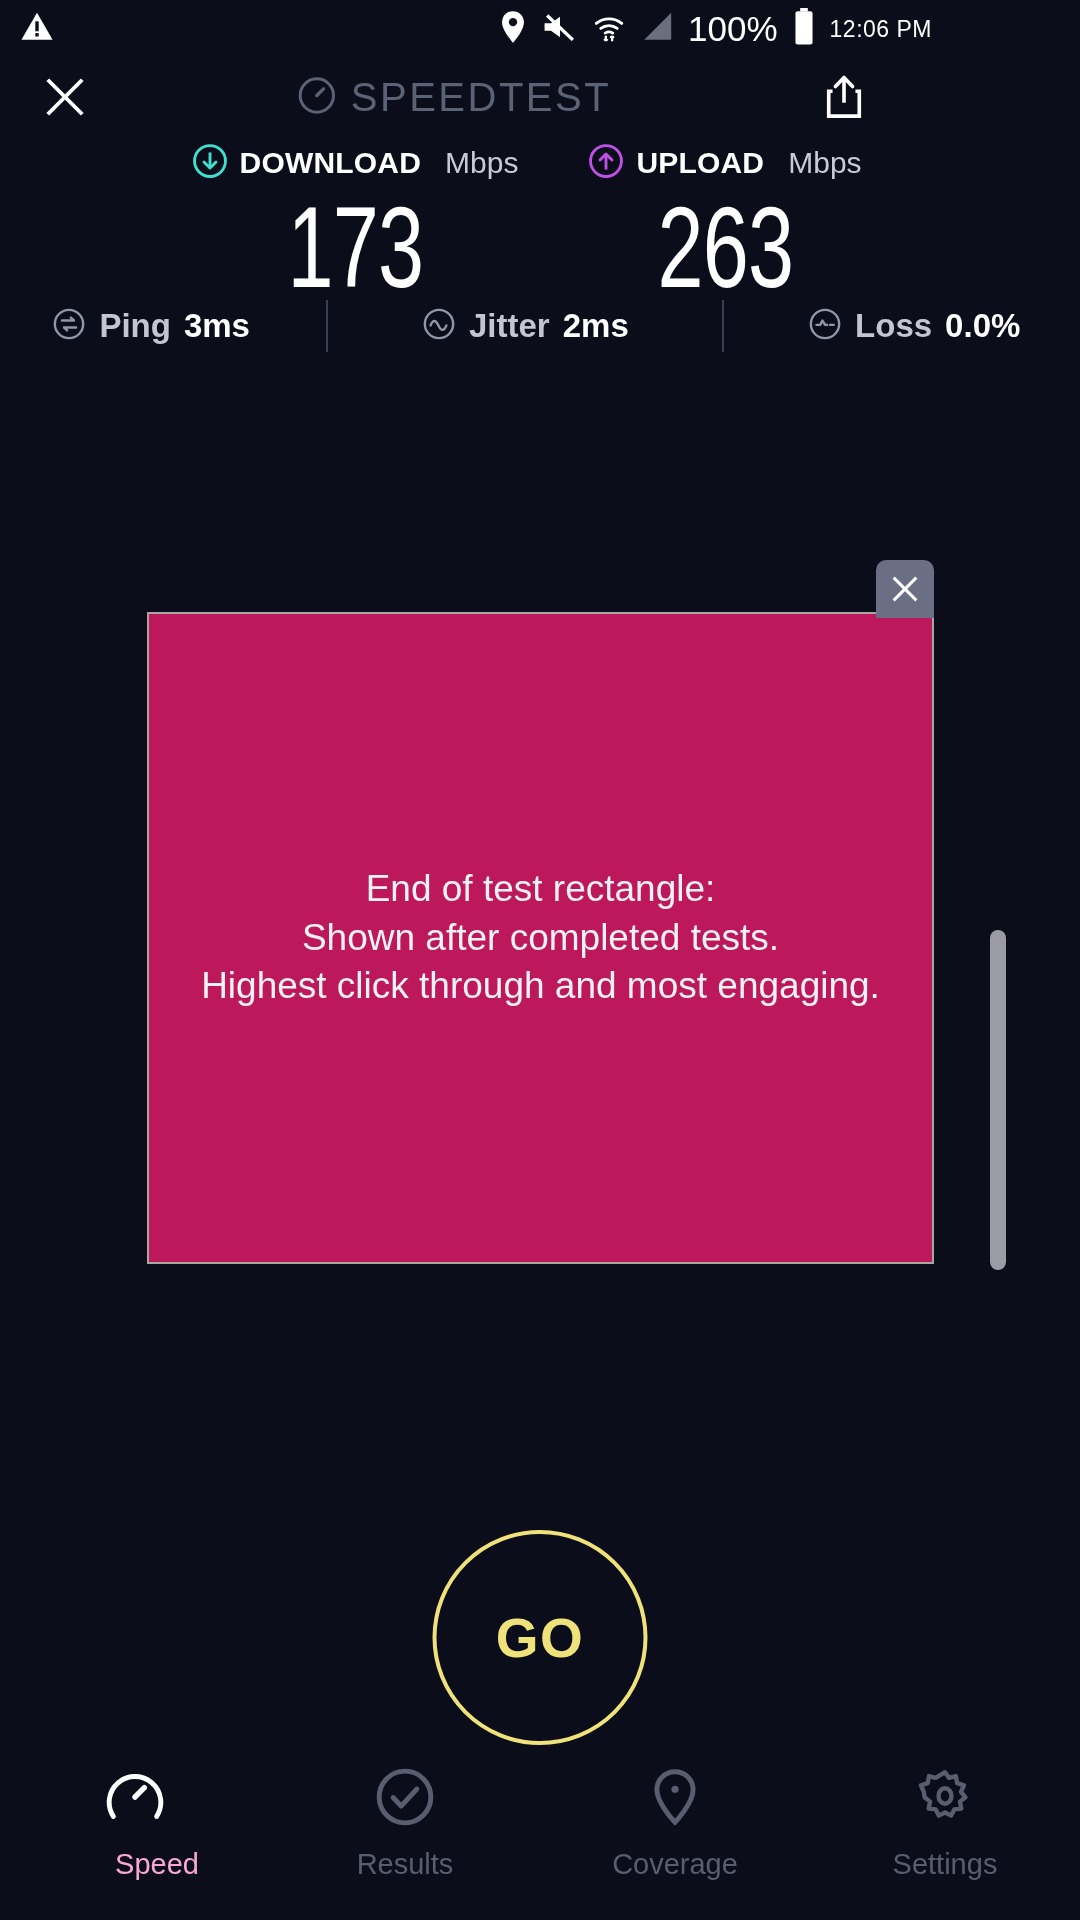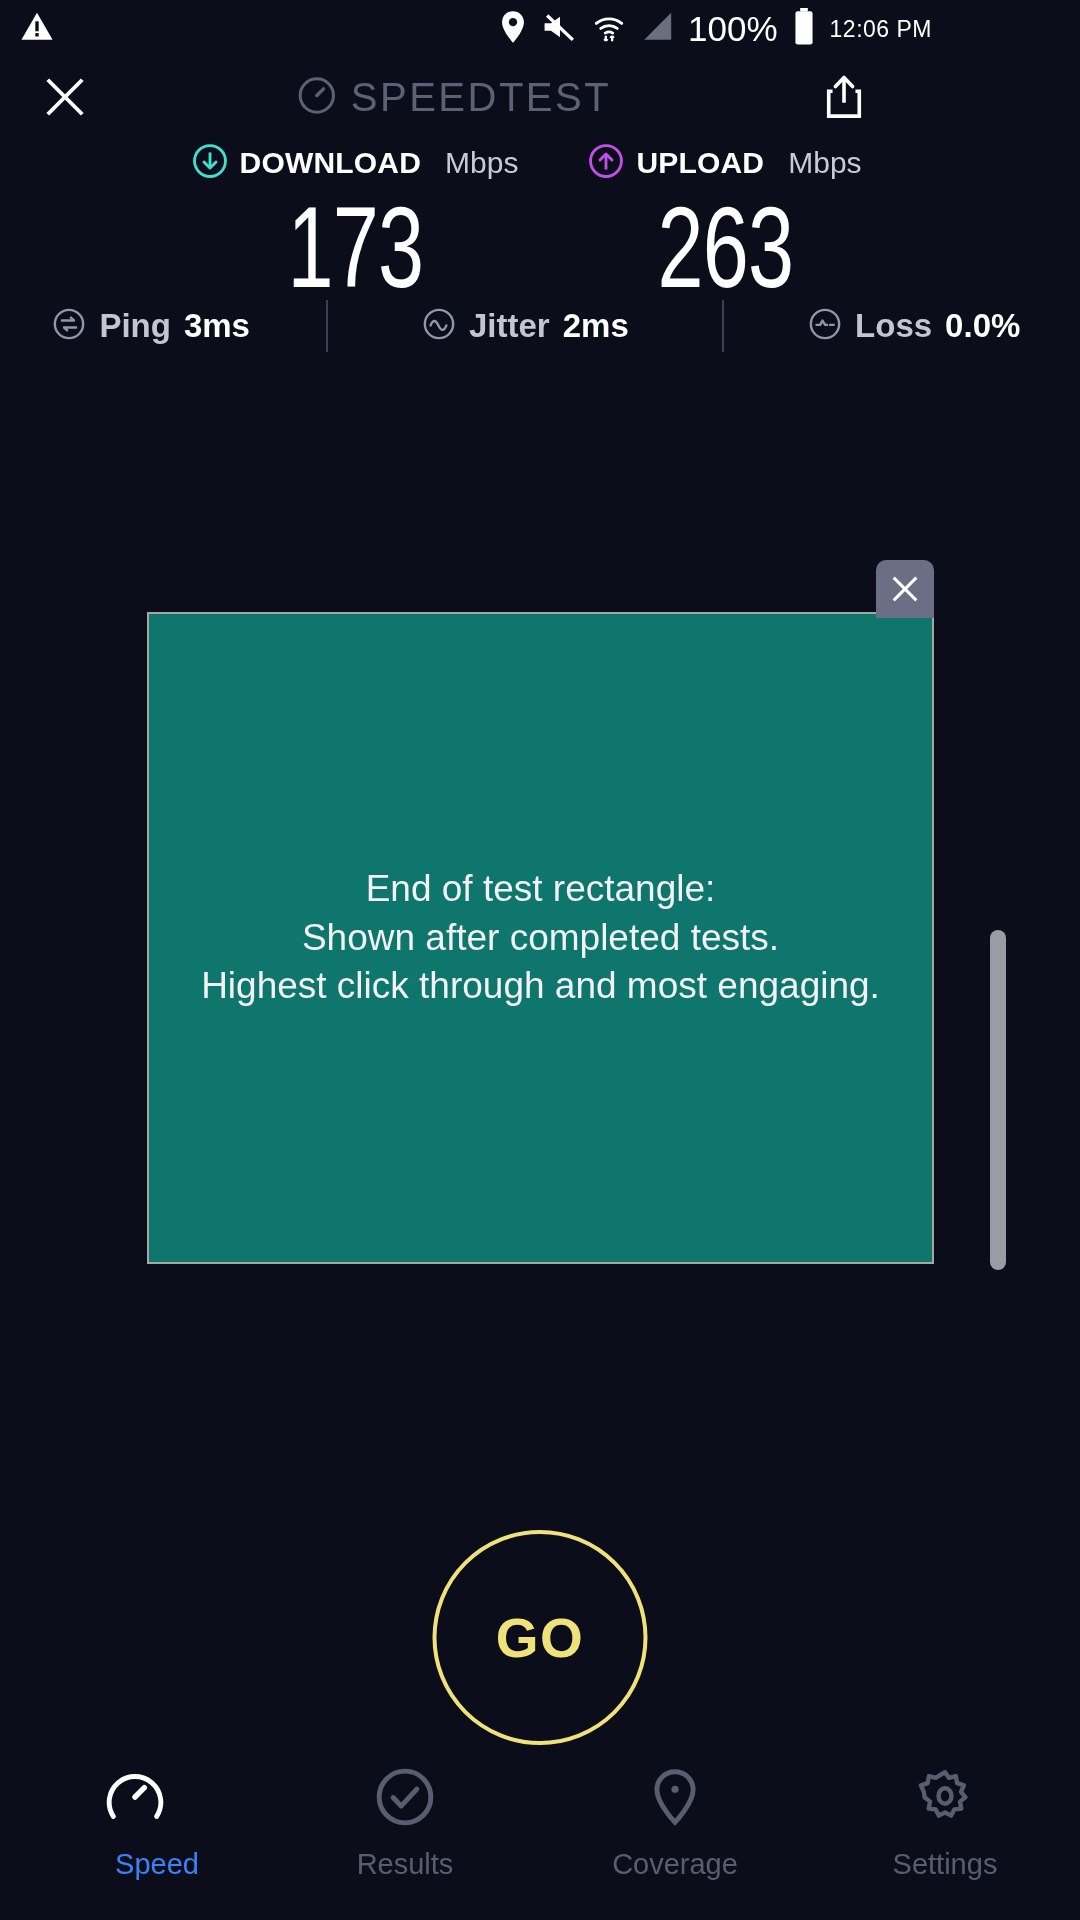--- a/index.html
+++ b/index.html
@@ -68,21 +68,21 @@
 
   
   .ad-wrap { position:absolute; left:147px; top:612px; width:787px; }
   .ad-close {
     position:absolute; right:0px; top:-52px;
     width:58px; height:58px; background:#6b6f85;
     border-radius:10px 10px 0 0;
     display:flex; align-items:center; justify-content:center;
   }
   .ad-box {
-    width:787px; height:652px; background:#0f766e;
+    width:787px; height:652px; background:#be185d;
     border:2px solid #a7a7a0;
     display:flex; align-items:center; justify-content:center;
   }
   .ad-text {
     color:#f2f2f2; font-size:37px; line-height:1.32; text-align:center;
     font-weight:400; padding:0 16px;
   }
   .ad-scroll {
     position:absolute; right:-72px; top:318px; width:16px; height:340px;
     background:#9b9ba3; border-radius:8px;
@@ -99,21 +99,21 @@
 
   
   .navbar {
     position:absolute; left:0; bottom:0; width:1080px; height:160px;
     display:flex; align-items:flex-start; padding-top:6px;
   }
   .nav-item {
     flex:1; display:flex; flex-direction:column; align-items:center; gap:16px;
   }
   .nav-label { font-size:29px; font-weight:400; }
-  .nav-item.active .nav-label { color:#3b82f6;margin-left:44px; }
+  .nav-item.active .nav-label { color:#f9a8d4;margin-left:44px; }
   .nav-item .nav-label { color:#585d70; }
 </style>
 </head>
 <body>
 
 <div class="screen">
 
   <div class="statusbar">
     <div class="sb-left">
       <span>

